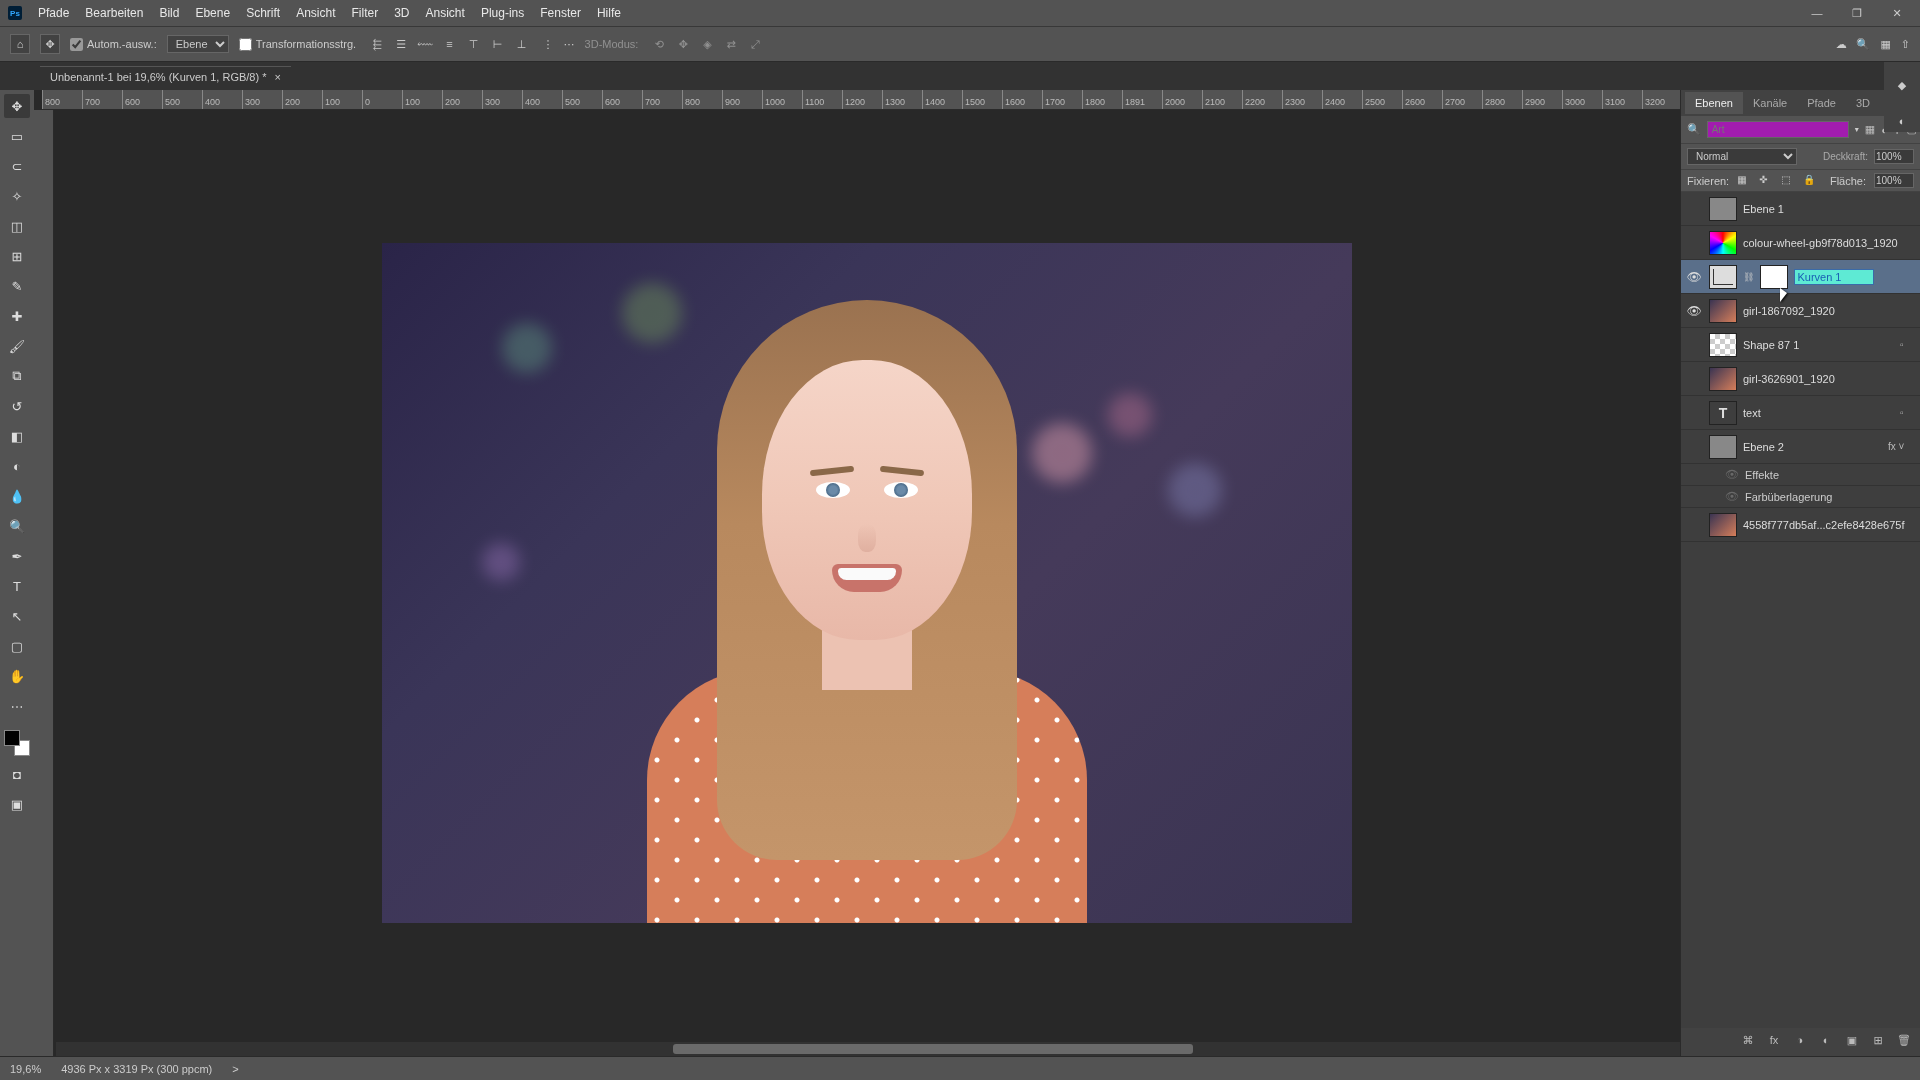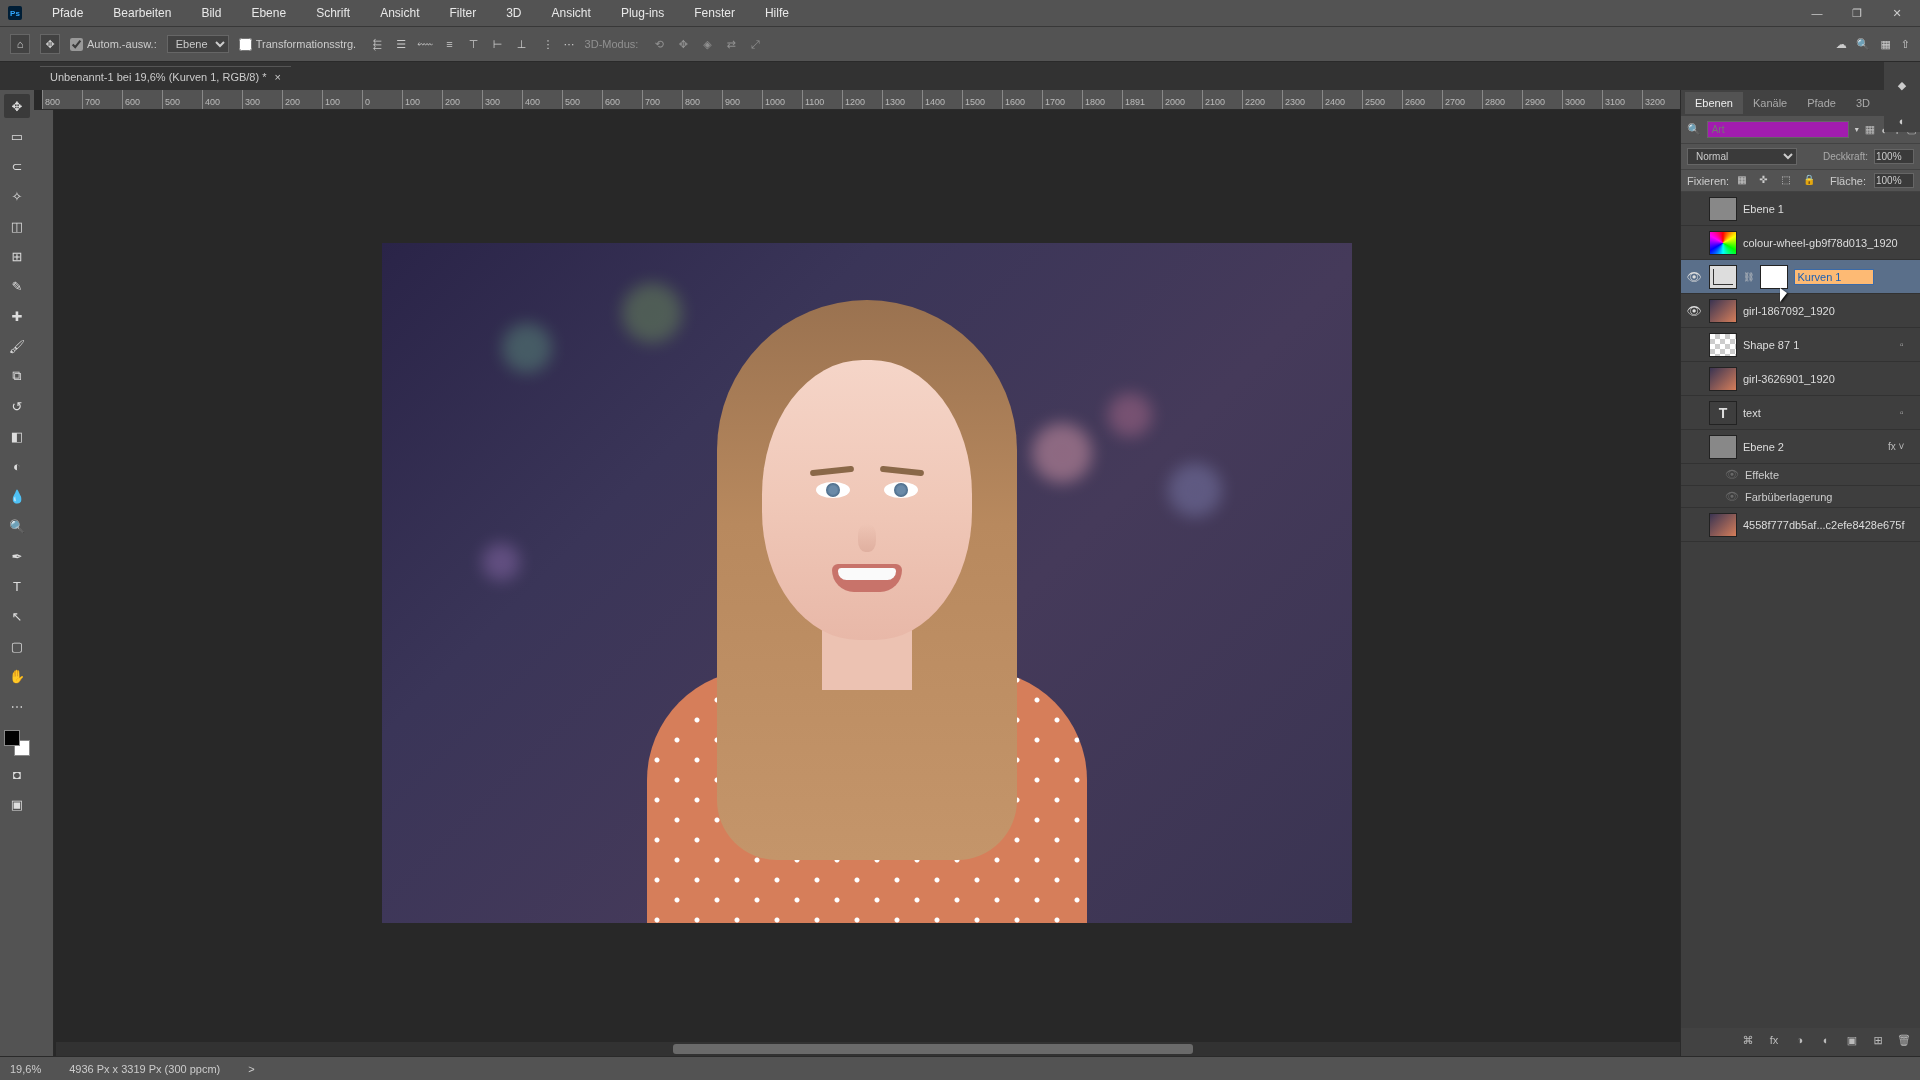--- a/index.html
+++ b/index.html
@@ -1,18 +1,18 @@
 <!DOCTYPE html>
 <html><head>
 <meta charset="utf-8">
 <style>
 *{margin:0;padding:0;box-sizing:border-box;font-family:"Segoe UI",Tahoma,sans-serif;font-size:11px;color:#ccc;user-select:none}
 body{width:1920px;height:1080px;background:#323232;overflow:hidden;position:relative}
 
-#menubar{height:26px;background:#535353;display:flex;align-items:center;padding:0 8px;gap:30px}
+#menubar{height:26px;background:#535353;display:flex;align-items:center;padding:0 8px;gap:16px}
 #menubar .logo{width:14px;height:14px;background:#001e36;border-radius:2px;display:flex;align-items:center;justify-content:center;font-size:8px;color:#31a8ff;font-weight:bold}
 #menubar span{color:#e8e8e8;font-size:12px}
 .winctl{margin-left:auto;display:flex;gap:10px}
 .winctl div{width:30px;height:18px;display:flex;align-items:center;justify-content:center;color:#ccc;font-size:11px}
 
 #optbar{height:36px;background:#535353;border-top:1px solid #383838;border-bottom:1px solid #2a2a2a;display:flex;align-items:center;padding:0 10px;gap:10px}
 .opt-ico{width:20px;height:20px;background:#424242;border:1px solid #666;display:flex;align-items:center;justify-content:center;font-size:11px}
 #optbar .chk{display:flex;align-items:center;gap:4px}
 #optbar .chk input{accent-color:#999}
 #optbar select{background:#424242;border:1px solid #666;color:#ccc;padding:1px 4px;font-size:11px}
@@ -77,30 +77,30 @@
 .layer .thumb{width:28px;height:24px;background:#888;border:1px solid #222;flex-shrink:0}
 .layer .thumb.wheel{background:conic-gradient(red,yellow,lime,cyan,blue,magenta,red)}
 .layer .thumb.curves{background:#ddd;position:relative}
 .layer .thumb.curves::after{content:"";position:absolute;inset:3px;border-left:1px solid #333;border-bottom:1px solid #333}
 .layer .thumb.mask{background:#fff}
 .layer .thumb.photo{background:linear-gradient(135deg,#3a3452,#d67e5a)}
 .layer .thumb.shape{background:repeating-conic-gradient(#ccc 0 25%,#fff 0 50%) 0 0/10px 10px}
 .layer .thumb.txt{background:#3e3e3e;display:flex;align-items:center;justify-content:center;color:#ddd;font-size:14px;font-weight:bold}
 .layer .lname{flex:1;font-size:11px;color:#ddd;white-space:nowrap;overflow:hidden}
 .layer .ricon{width:16px;font-size:10px;color:#bbb}
-.layer input.rename{background:#fdba74;color:#1a5fb4;border:1px solid #3a6aa8;padding:1px 2px;font-size:11px;width:80px}
+.layer input.rename{background:#5eead4;color:#1a5fb4;border:1px solid #3a6aa8;padding:1px 2px;font-size:11px;width:80px}
 .sublayer{padding-left:44px;height:22px;display:flex;align-items:center;gap:6px;font-size:10px;color:#ccc;border-bottom:1px solid #323232}
 
 .layerfoot{height:28px;background:#424242;display:flex;align-items:center;justify-content:flex-end;gap:10px;padding:0 8px}
 .layerfoot div{width:16px;height:16px;font-size:11px;color:#bbb;text-align:center}
 
 #iconstrip{position:absolute;right:0;top:62px;width:36px;background:#424242;display:flex;flex-direction:column;align-items:center;padding-top:12px;gap:14px}
 #iconstrip div{width:22px;height:22px;display:flex;align-items:center;justify-content:center;color:#ccc}
 
-#status{position:absolute;bottom:0;left:0;right:0;height:24px;background:#535353;display:flex;align-items:center;padding:0 10px;gap:28px;font-size:11px;color:#ccc;border-top:1px solid #2a2a2a}
+#status{position:absolute;bottom:0;left:0;right:0;height:24px;background:#535353;display:flex;align-items:center;padding:0 10px;gap:20px;font-size:11px;color:#ccc;border-top:1px solid #2a2a2a}
 .hscroll{position:absolute;bottom:24px;left:56px;right:240px;height:14px;background:#323232}
 .hscroll .thumb{position:absolute;left:38%;width:32%;top:2px;height:10px;background:#6a6a6a;border-radius:3px}
 
 .cursor{position:absolute;width:14px;height:20px;pointer-events:none}
 .cursor::before{content:"";position:absolute;width:0;height:0;border-left:7px solid #fff;border-top:5px solid transparent;border-bottom:9px solid transparent;filter:drop-shadow(1px 1px 1px #000)}
 </style>
 </head>
 <body>
 
 <div id="menubar">

